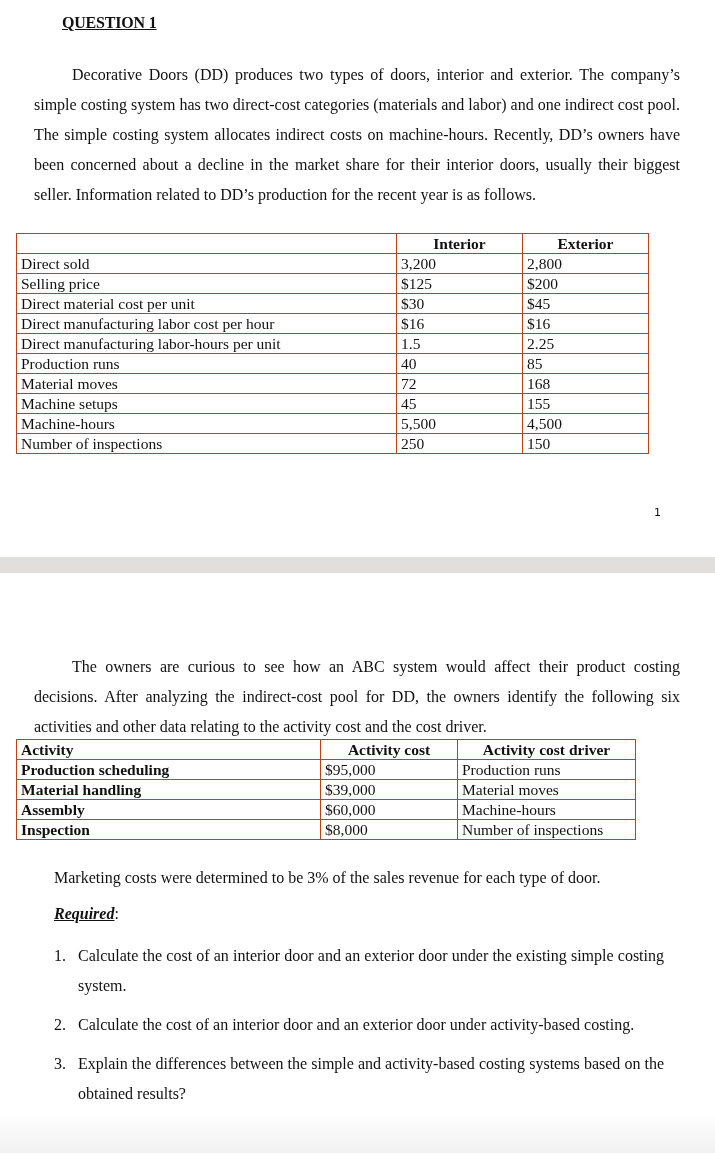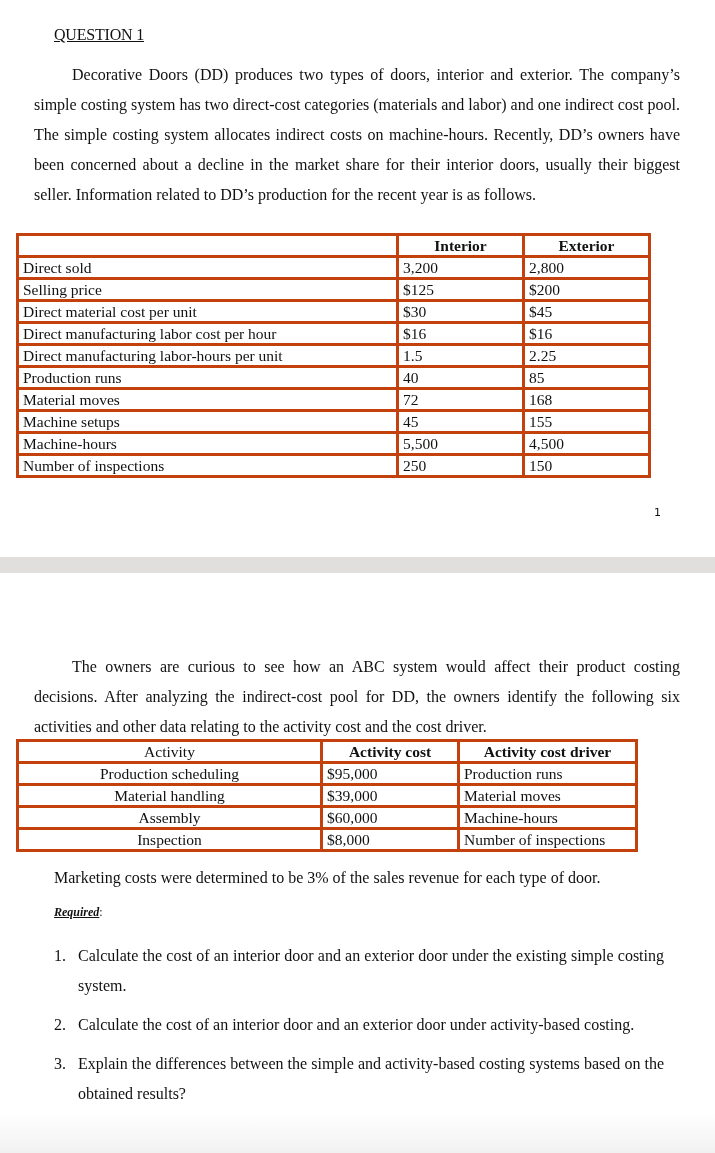--- a/index.html
+++ b/index.html
@@ -8,61 +8,60 @@
     background: #ffffff;
     font-family: "Liberation Serif", "DejaVu Serif", serif;
     color: #111;
   }
   .page { position: absolute; left: 0; width: 715px; background: #fff; }
   .page1 { top: 0; height: 557px; }
   .gap { position: absolute; left: 0; top: 557px; width: 715px; height: 16px; background: #e0dfdd; }
   .page2 { top: 573px; height: 580px; background: linear-gradient(#fff 0, #fff 540px, #f1f1f1 580px); }
 
   .qtitle {
-    position: absolute; left: 54px; top: 14px;
-    font-weight: normal; font-size: 16px; text-decoration: underline;
+    position: absolute; left: 62px; top: 14px;
+    font-weight: bold; font-size: 16px; text-decoration: underline;
     letter-spacing: -0.2px;
-    margin-top: 12px;
   }
   .para {
     position: absolute; left: 16px; width: 646px;
     font-size: 16px; line-height: 30px; text-align: justify;
     margin: 18px;
   }
   .para .indent { display: inline-block; width: 38px; }
 
   table.data {
     position: absolute; border-collapse: collapse;
     font-size: 15.5px; line-height: 19px;
   }
   table.data td, table.data th {
-    border: 3px solid #c2410c; padding: 0 4px; white-space: nowrap;
+    border: 1px solid #c2410c; padding: 0 4px; white-space: nowrap;
     height: 19px;
   }
   table.data th { font-weight: bold; text-align: center; }
   table.data td.num { text-align: left; }
   table.t1 { left: 16px; top: 233px; }
   table.t1 col.c1 { width: 380px; }
   table.t1 col.c2 { width: 126px; }
   table.t1 col.c3 { width: 126px; }
   table.t2 { left: 16px; top: 166px; }
   table.t2 col.c1 { width: 304px; }
   table.t2 col.c2 { width: 137px; }
   table.t2 col.c3 { width: 178px; }
-  table.t2 th.left, table.t2 td.left { text-align: center; font-weight: normal; }
+  table.t2 th.left, table.t2 td.left { text-align: left; font-weight: bold; }
 
   .pagenum {
     position: absolute; left: 654px; top: 506px;
     font-family: "DejaVu Sans", sans-serif; font-size: 11px;
   }
   .marketing {
     position: absolute; left: 54px; top: 296px; font-size: 16px;
   }
   .required {
-    position: absolute; left: 54px; top: 332px; font-size: 12px;
+    position: absolute; left: 54px; top: 332px; font-size: 16px;
   }
   .required b { font-style: italic; text-decoration: underline; }
   ol.reqs {
     position: absolute; left: 54px; top: 368px; width: 610px;
     margin: 0; padding: 0; list-style: none; font-size: 16px;
   }
   ol.reqs li {
     position: relative; padding-left: 24px; line-height: 30px;
     margin-bottom: 9px; text-align: justify;
   }

